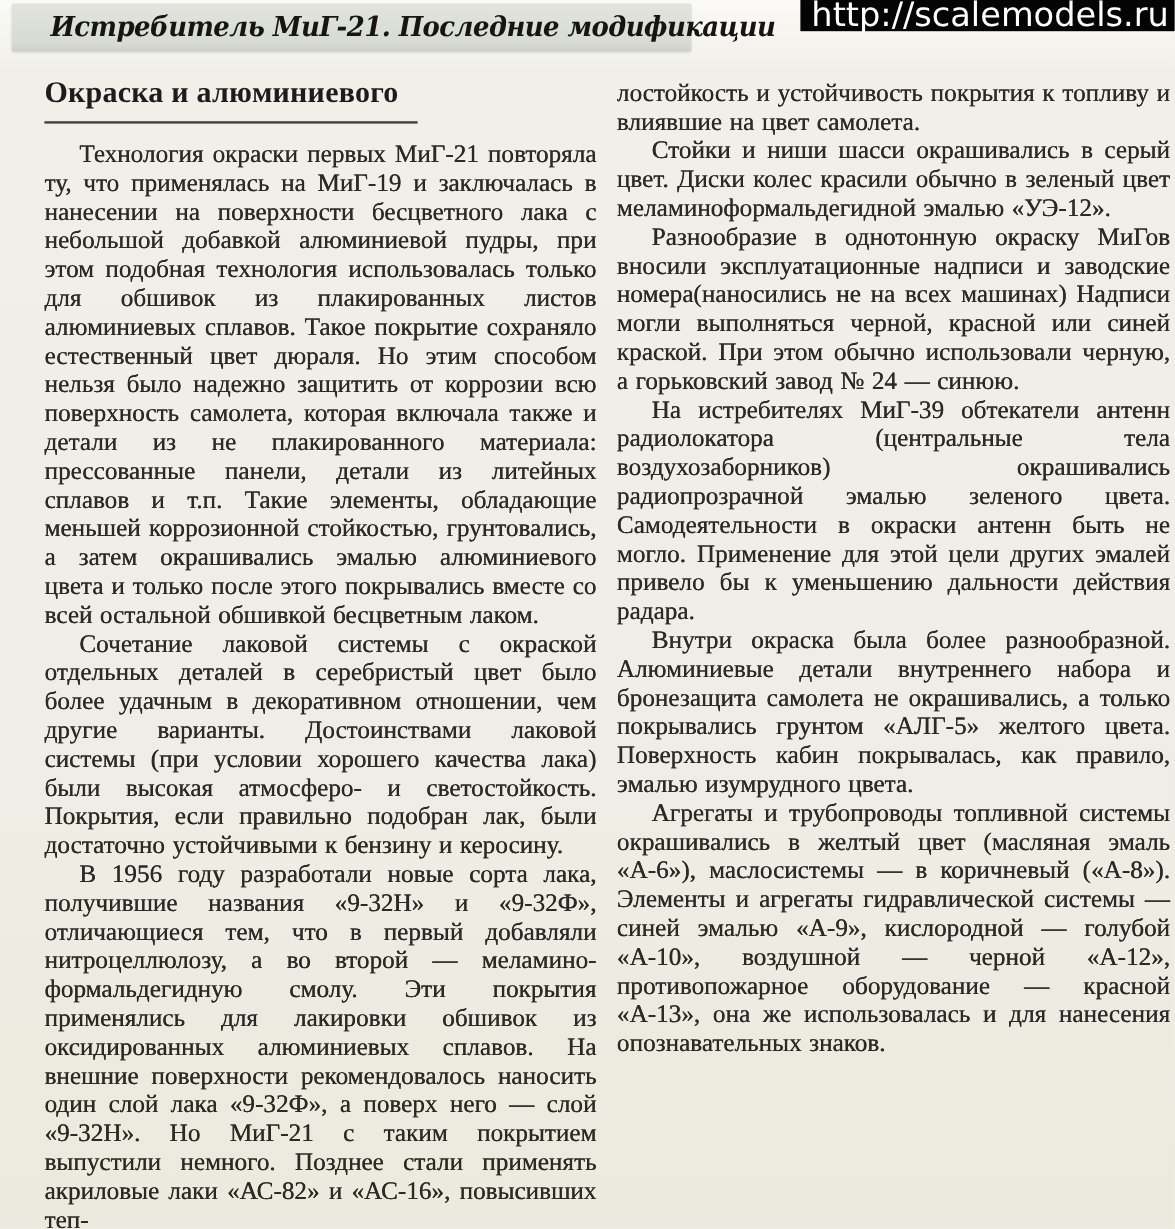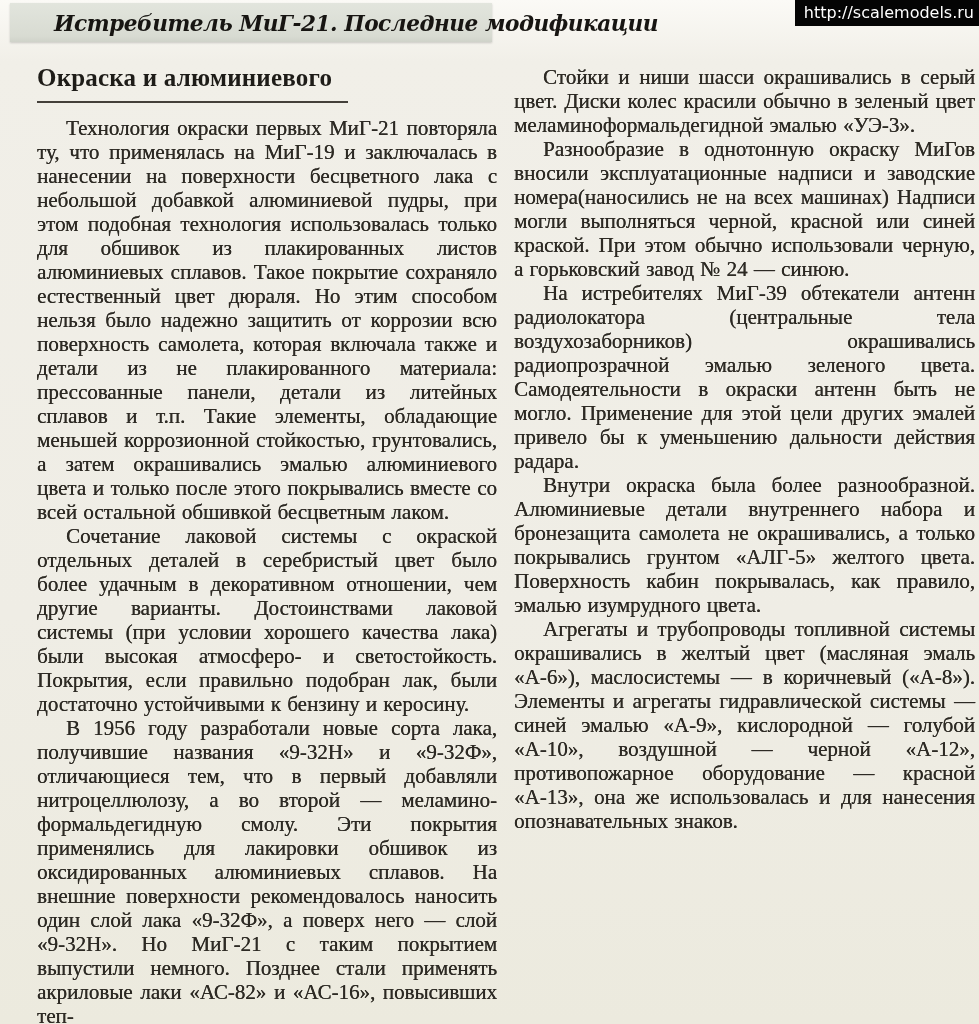--- a/index.html
+++ b/index.html
@@ -20,27 +20,27 @@
     position: absolute;
     inset: 0;
     background: linear-gradient(180deg, #fbfaf6 0%, #f1efe8 6%, #efede5 60%, #eceade 100%);
   }
 
   
   .header-bar {
     position: absolute;
     left: 10px;
     top: 3px;
-    width: 482px;
+    width: 566px;
     height: 39px;
     background: linear-gradient(180deg, #e2e5dd 0%, #d8dbd2 85%, #cfd2c9 100%);
     box-shadow: 0 1px 2px rgba(0,0,0,0.18);
     display: flex;
     align-items: center;
-    padding-left: 44px;
+    padding-left: 32px;
     box-sizing: border-box;
   }
   .header-title {
     font-family: "DejaVu Serif", "Liberation Serif", serif;
     font-style: italic;
     font-weight: bold;
     font-size: 23px;
     letter-spacing: -0.5px;
     color: #171512;
     transform: scaleX(0.94);
@@ -49,21 +49,21 @@
   }
 
   
   .watermark {
     position: absolute;
     top: 0;
     right: 0;
     background: #040404;
     color: #ffffff;
     font-family: "DejaVu Sans", "Liberation Sans", sans-serif;
-    font-size: 16px;
+    font-size: 28px;
     line-height: 25px;
     padding: 0 5px 1px 9px;
     white-space: nowrap;
   }
 
   
   .content {
     position: absolute;
     left: 37px;
     top: 60px;
@@ -116,21 +116,22 @@
   <div class="content">
 
     <div class="column col-left">
       <h2 class="section-title">Окраска и алюминиевого</h2>
       <p class="para">Технология окраски первых МиГ-21 повторяла ту, что применялась на МиГ-19 и заключалась в нанесении на поверхности бесцветного лака с небольшой добавкой алюминиевой пудры, при этом подобная технология использовалась только для обшивок из плакированных листов алюминиевых сплавов. Такое покрытие сохраняло естественный цвет дюраля. Но этим способом нельзя было надежно защитить от коррозии всю поверхность самолета, которая включала также и детали из не плакированного материала: прессованные панели, детали из литейных сплавов и т.п. Такие элементы, обладающие меньшей коррозионной стойкостью, грунтовались, а затем окрашивались эмалью алюминиевого цвета и только после этого покрывались вместе со всей остальной обшивкой бесцветным лаком.</p>
       <p class="para">Сочетание лаковой системы с окраской отдельных деталей в серебристый цвет было более удачным в декоративном отношении, чем другие варианты. Достоинствами лаковой системы (при условии хорошего качества лака) были высокая атмосферо- и светостойкость. Покрытия, если правильно подобран лак, были достаточно устойчивыми к бензину и керосину.</p>
       <p class="para">В 1956 году разработали новые сорта лака, получившие названия «9-32Н» и «9-32Ф», отличающиеся тем, что в первый добавляли нитроцеллюлозу, а во второй — меламино-формальдегидную смолу. Эти покрытия применялись для лакировки обшивок из оксидированных алюминиевых сплавов. На внешние поверхности рекомендовалось наносить один слой лака «9-32Ф», а поверх него — слой «9-32Н». Но МиГ-21 с таким покрытием выпустили немного. Позднее стали применять акриловые лаки «АС-82» и «АС-16», повысивших теп-</p>
     </div>
 
     <div class="column col-right">
-      <p class="para">Стойки и ниши шасси окрашивались в серый цвет. Диски колес красили обычно в зеленый цвет меламиноформальдегидной эмалью «УЭ-3».</p>
+      <p class="para no-indent">лостойкость и устойчивость покрытия к топливу и влиявшие на цвет самолета.</p>
+      <p class="para">Стойки и ниши шасси окрашивались в серый цвет. Диски колес красили обычно в зеленый цвет меламиноформальдегидной эмалью «УЭ-12».</p>
       <p class="para">Разнообразие в однотонную окраску МиГов вносили эксплуатационные надписи и заводские номера(наносились не на всех машинах) Надписи могли выполняться черной, красной или синей краской. При этом обычно использовали черную, а горьковский завод № 24 — синюю.</p>
       <p class="para">На истребителях МиГ-39 обтекатели антенн радиолокатора (центральные тела воздухозаборников) окрашивались радиопрозрачной эмалью зеленого цвета. Самодеятельности в окраски антенн быть не могло. Применение для этой цели других эмалей привело бы к уменьшению дальности действия радара.</p>
       <p class="para">Внутри окраска была более разнообразной. Алюминиевые детали внутреннего набора и бронезащита самолета не окрашивались, а только покрывались грунтом «АЛГ-5» желтого цвета. Поверхность кабин покрывалась, как правило, эмалью изумрудного цвета.</p>
       <p class="para">Агрегаты и трубопроводы топливной системы окрашивались в желтый цвет (масляная эмаль «А-6»), маслосистемы — в коричневый («А-8»). Элементы и агрегаты гидравлической системы — синей эмалью «А-9», кислородной — голубой «А-10», воздушной — черной «А-12», противопожарное оборудование — красной «А-13», она же использовалась и для нанесения опознавательных знаков.</p>
     </div>
 
   </div>
 
 </div>
 

